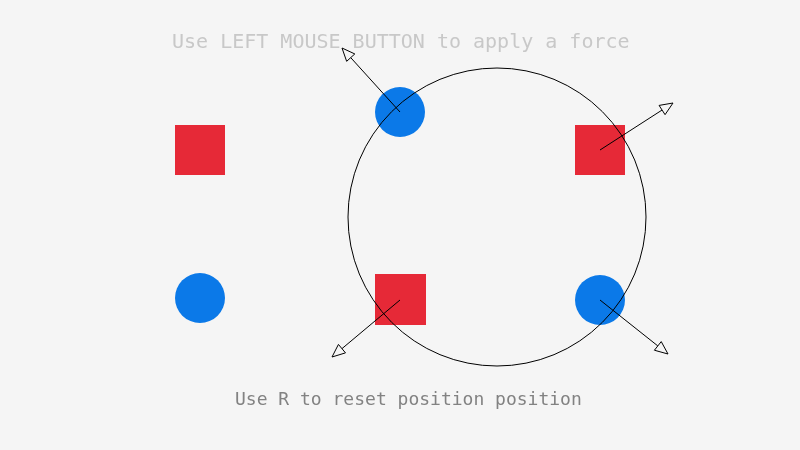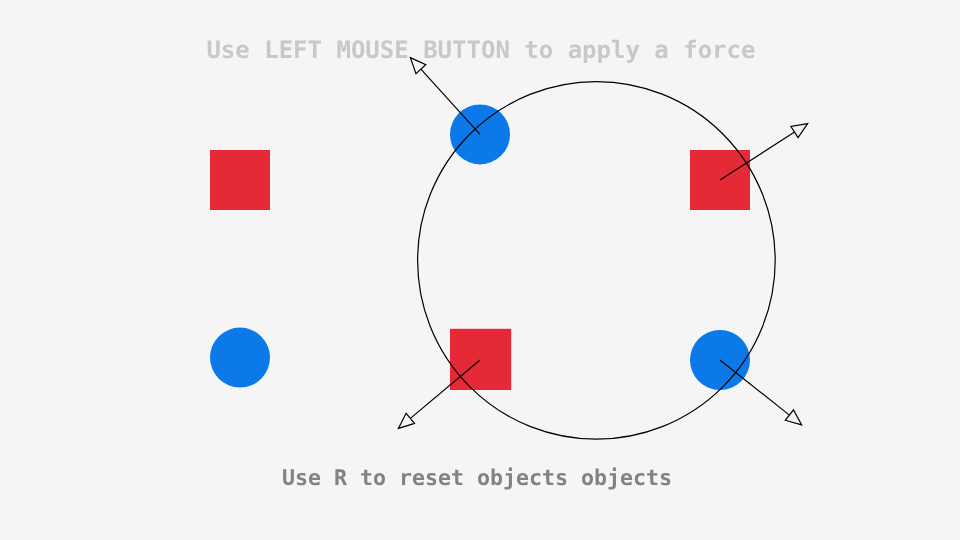--- a/index.html
+++ b/index.html
@@ -5,21 +5,20 @@
   html, body {
     margin: 0;
     padding: 0;
   }
   #app {
     position: relative;
     width: 800px;
     height: 450px;
     overflow: hidden;
     font-family: "DejaVu Sans Mono", "Liberation Mono", monospace;
-    font-weight: bold;
   }
   .hint {
     position: absolute;
     white-space: pre;
     letter-spacing: 0;
   }
   #hint-top {
     left: 172px;
     top: 31px;
     font-size: 20px;
@@ -38,21 +37,21 @@
     width: 800px;
     height: 450px;
   }
 </style>
 </head>
 <body>
 
 <div id="app" style="background: rgb(245, 245, 245);">
   <div id="hint-top" class="hint" style="color: rgb(200, 200, 200);">Use LEFT MOUSE BUTTON to apply a force</div>
 
-  <div id="hint-bottom" class="hint" style="color: rgb(130, 130, 130);">Use R to reset objects objects</div>
+  <div id="hint-bottom" class="hint" style="color: rgb(130, 130, 130);">Use R to reset position position</div>
 
   <svg id="scene" viewBox="0 0 800 450" xmlns="http://www.w3.org/2000/svg">
       <rect x="175" y="125" width="50" height="50" fill="#e62937"></rect>
       <circle cx="200" cy="298" r="25" fill="#0b79e8"></circle>
       <circle cx="400" cy="112" r="25" fill="#0b79e8"></circle>
       <rect x="575" y="125" width="50" height="50" fill="#e62937"></rect>
       <rect x="375" y="274" width="51" height="51" fill="#e62937"></rect>
       <circle cx="600" cy="300" r="25" fill="#0b79e8"></circle>
       <circle cx="497" cy="217" r="149" fill="none" stroke="#000000" stroke-width="1"></circle>
       <line x1="400" y1="112" x2="350.7297525216052" y2="57.632830368667776" stroke="#000000" stroke-width="1"></line>

